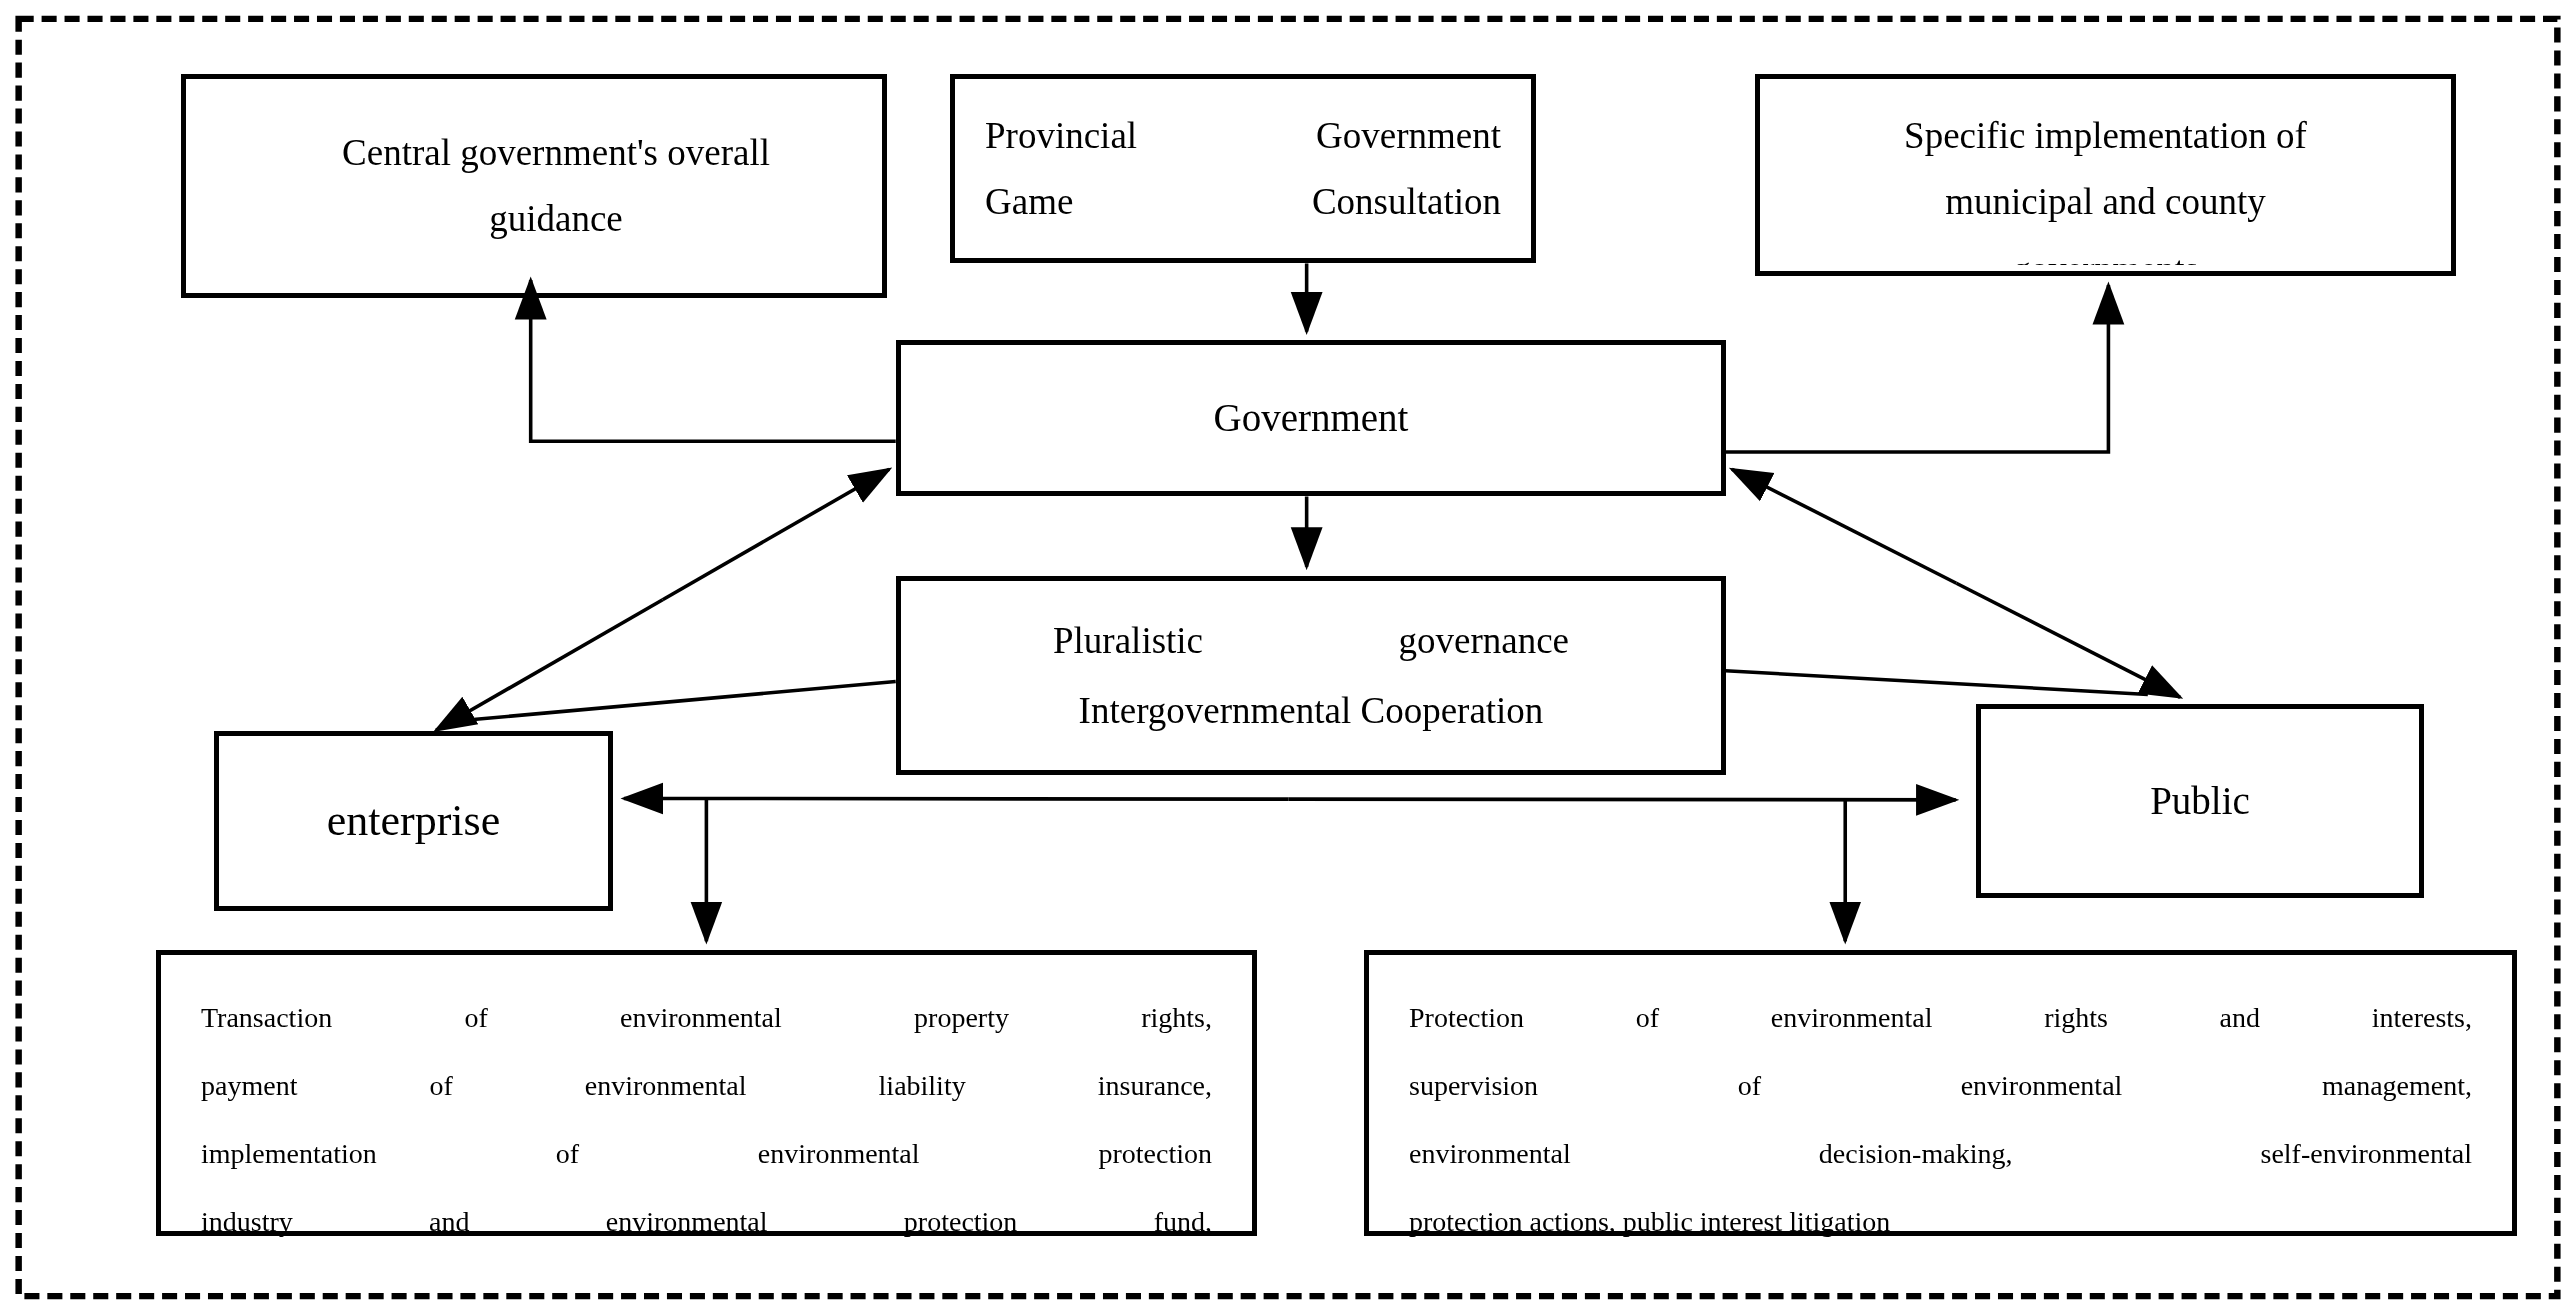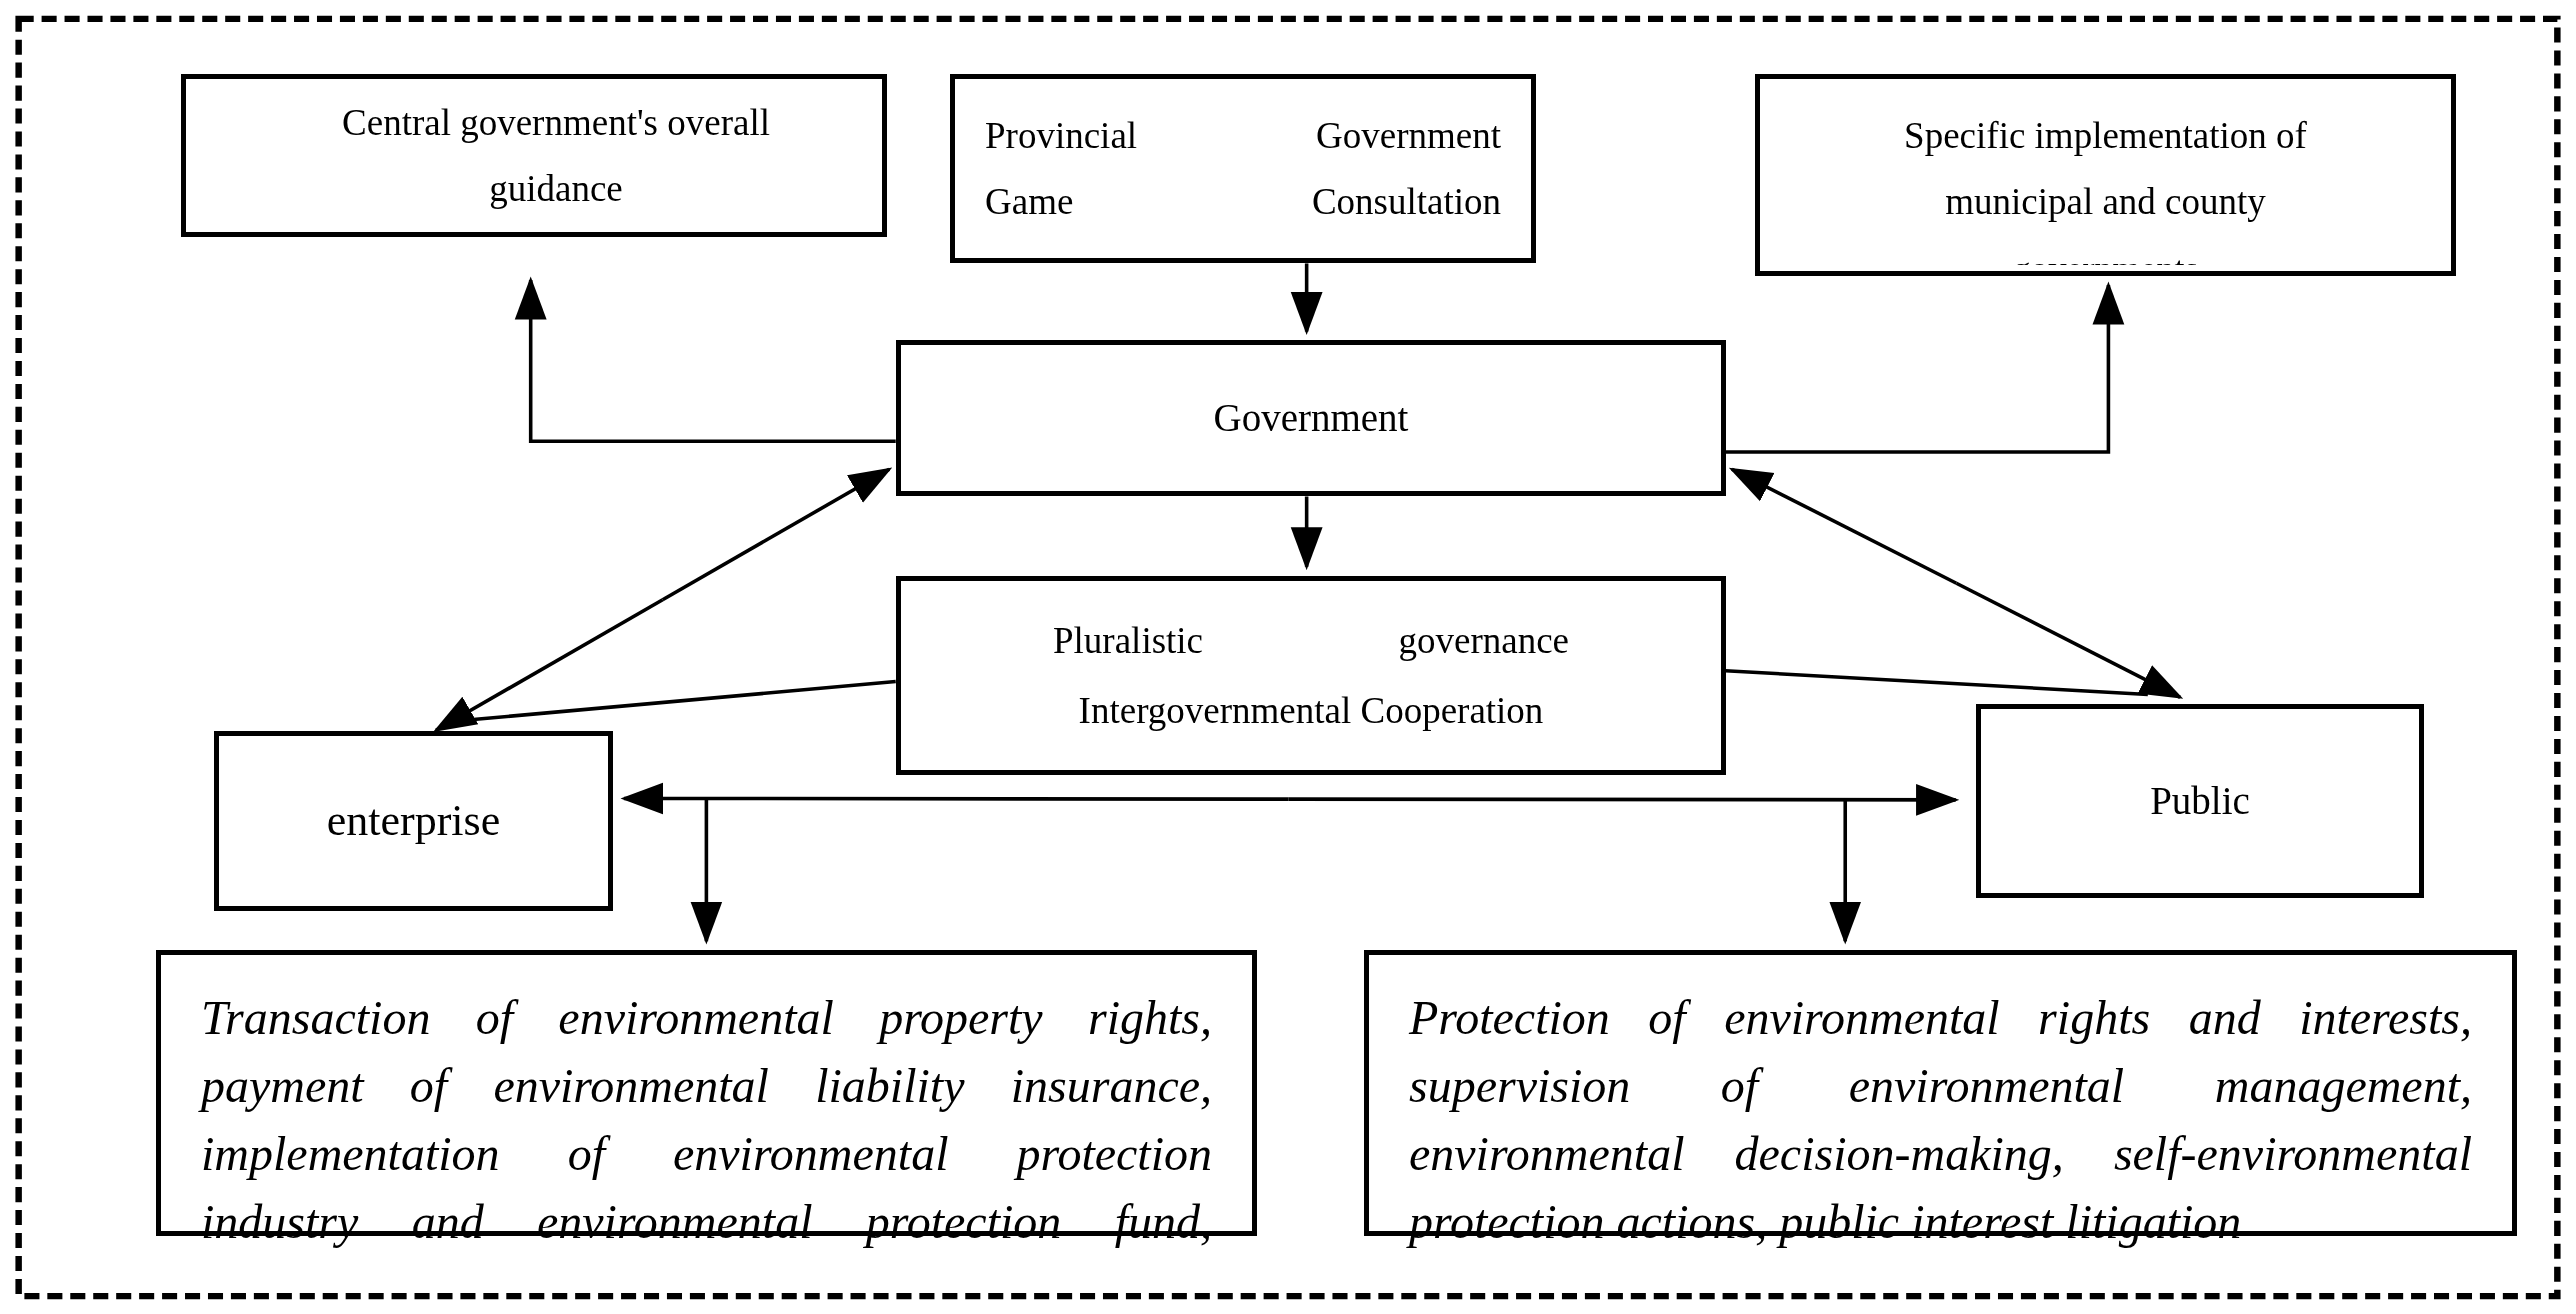--- a/index.html
+++ b/index.html
@@ -7,32 +7,32 @@
          font-family:"Liberation Serif","DejaVu Serif",serif;color:#000;}
   .box{position:absolute;box-sizing:border-box;border:5.7px solid #000;background:#fff;
        display:flex;flex-direction:column;justify-content:center;align-items:center;}
   .lines{width:100%;}
   .cline{text-align:center;line-height:66px;font-size:37px;}
   .jline{text-align:justify;text-align-last:justify;line-height:66px;font-size:37px;
          width:516px;margin:0 auto;}
   .label-lg{font-size:39px;}
   .label-xl{font-size:44px;}
   .bbox{justify-content:flex-start;align-items:stretch;padding:29px 40px 0 40px;}
-  .bline{font-size:48px;line-height:68px;text-align:justify;text-align-last:justify;font-style:italic;}
+  .bline{font-size:28px;line-height:68px;text-align:justify;text-align-last:justify;}
   .bline.last-left{text-align-last:left;}
   .clip-line{height:14.3px;overflow:hidden;text-align:center;line-height:37px;font-size:36px;
              margin-top:16px;}
   svg{position:absolute;left:0;top:0;pointer-events:none;}
 </style>
 </head>
 <body>
 
 <div id="stage">
 
-  <div class="box" style="left:181px;top:74px;width:706px;height:163px;padding-left:44px;">
+  <div class="box" style="left:181px;top:74px;width:706px;height:224px;padding-left:44px;">
     <div class="lines">
       <div class="cline">Central government's overall</div>
       <div class="cline">guidance</div>
     </div>
   </div>
 
   <div class="box" style="left:950px;top:74px;width:586px;height:189px;">
     <div class="lines">
       <div class="jline">Provincial Government</div>
       <div class="jline">Game Consultation</div>

